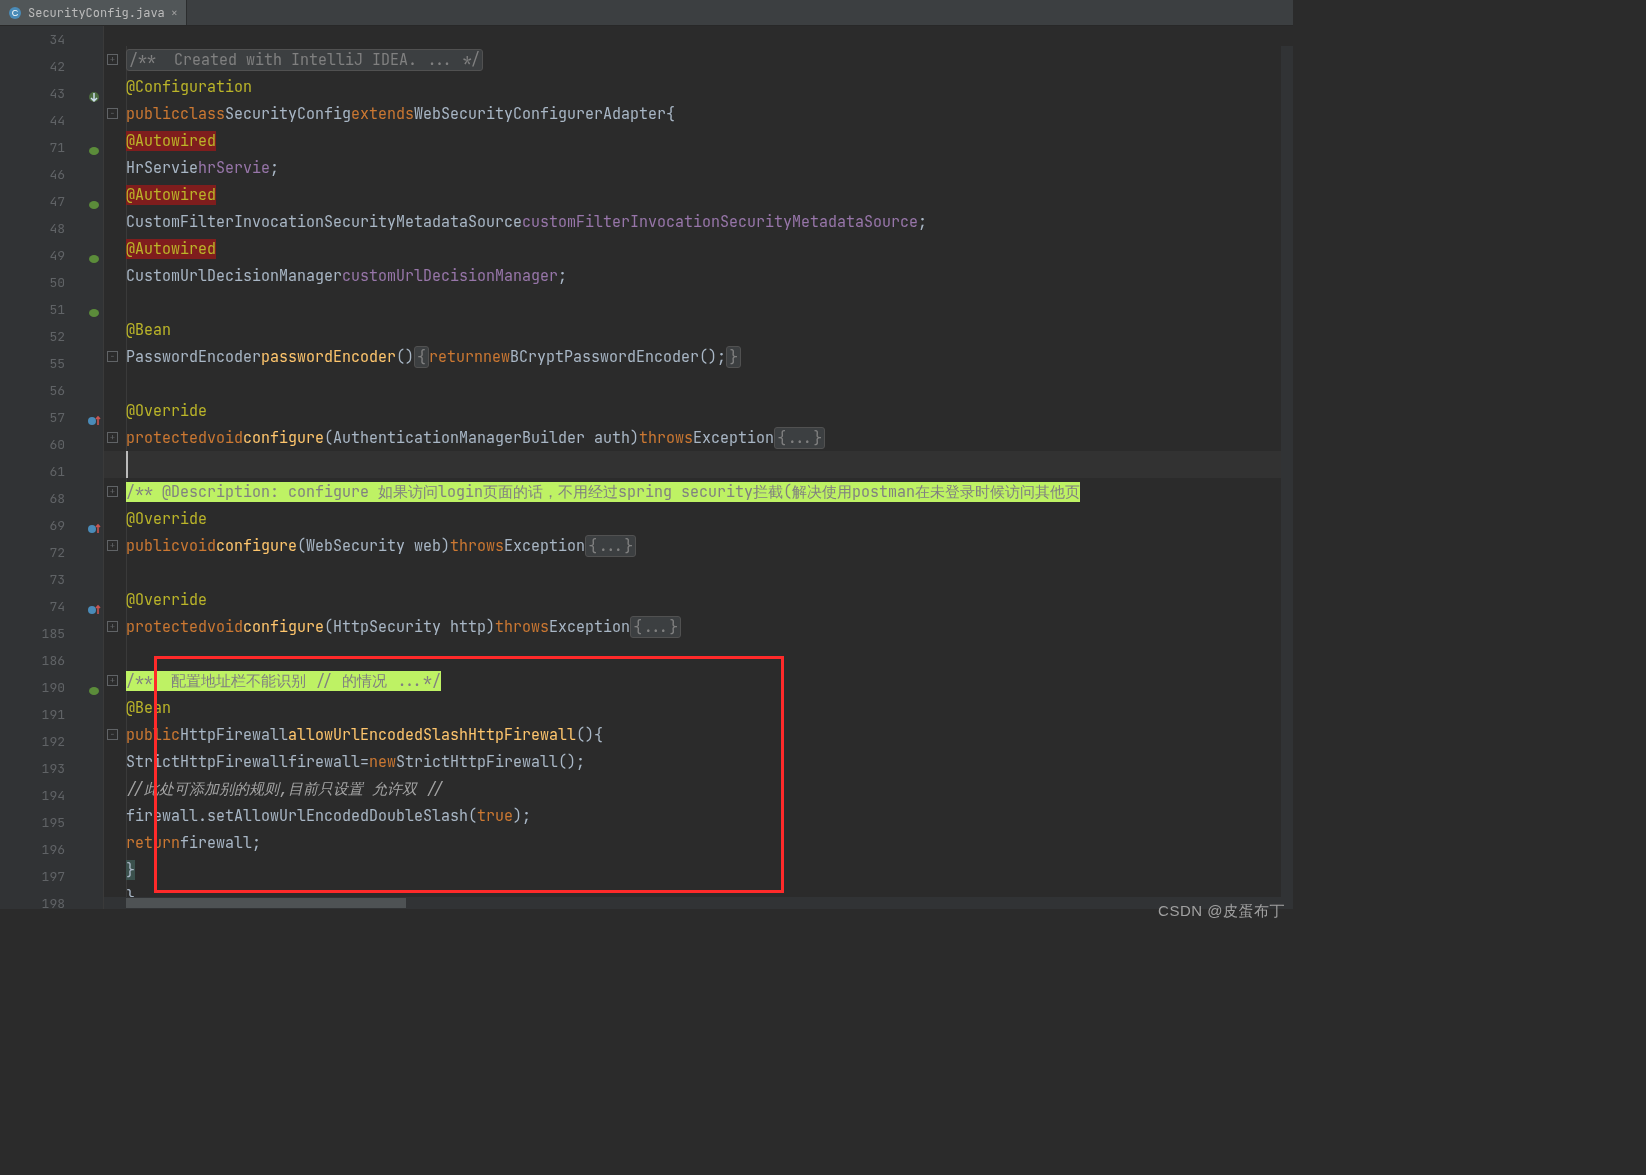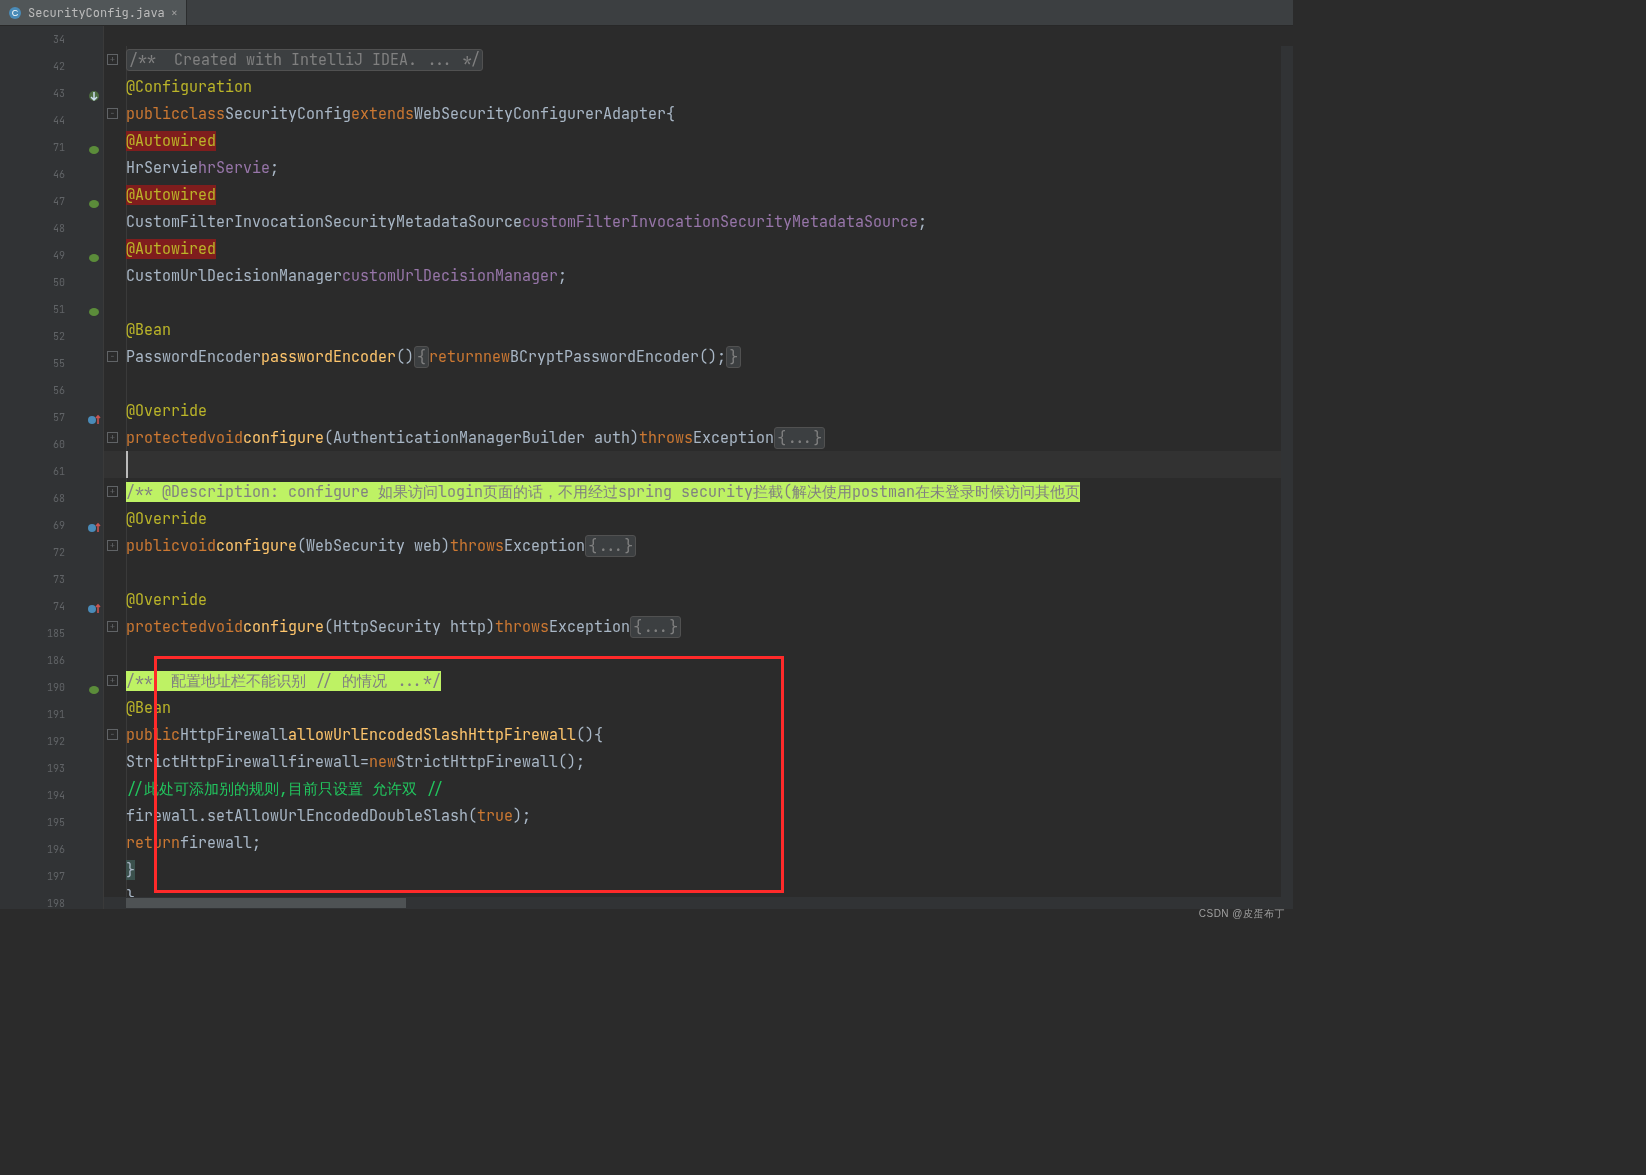--- a/index.html
+++ b/index.html
@@ -41,21 +41,21 @@
     left: 0;
     right: 0;
     bottom: 14px;
     display: flex;
     background: #2b2b2b;
   }
   .gutter {
     width: 104px;
     background: #313335;
     color: #606366;
-    font-size: 10px;
+    font-size: 13px;
     line-height: 27px;
     text-align: left;
     border-right: 1px solid #3a3a3a;
     position: relative;
   }
   .gln { height:27px; display:flex; align-items:center; justify-content:flex-end; padding-right:38px; position:relative;}
   .gln .mark { position:absolute; right:2px; top:6px; width:14px;height:14px;}
   .code {
     flex:1;
     position:relative;
@@ -76,21 +76,21 @@
   .fold-mark { position:absolute; left:3px; width:11px;height:11px; border:1px solid #606366; color:#606366;font-size:9px;line-height:9px;text-align:center;}
   .fold-minus::before{content:"−";}
   .fold-plus::before{content:"+";}
   
   .c-kw { color:#cc7832; }
   .c-type { color:#a9b7c6; }
   .c-fname { color:#ffc66d; }
   .c-anno { color:#bbb529; }
   .c-anno-hl { color:#bbb529; background:#7f1d1d; }
   .c-comment { color:#808080; background:#bef264;}
-  .c-comment-plain { color:#22c55e; }
+  .c-comment-plain { color:#a3a3a3;font-style:italic; }
   .c-fold { color:#808080; background:#3c3f41; border:1px solid #515151; border-radius:3px; padding:0 2px;}
   .c-ident { color:#9876aa; }
   .c-punc { color:#a9b7c6; }
   .c-paren-bg { background:#3b514d; }
   .cursor-line { background:#323232; }
   .caret-col { position:absolute; left:22px; top:0;bottom:0;width:2px; background:#bbbbbb; }
   
   .redbox {
     position:absolute;
     border:3px solid #ff2a2a;
@@ -98,21 +98,21 @@
   }
   
   .hscroll { position:absolute;left:0;right:0;bottom:0;height:12px;background:#313335;}
   .hthumb { position:absolute; left:22px; width:280px; top:1px;bottom:1px; background:#4e5254; border-radius:0;}
   .vscroll { position:absolute; right:0; top:0;bottom:0; width:12px; background:#313335;}
   
   .watermark {
     position:absolute;
     right:8px;
     bottom:2px;
-    font-size:10px;
+    font-size:15px;
     color:#a0a0a0;
     font-family: Arial, sans-serif;
     letter-spacing:0.5px;
   }
 </style>
 </head>
 <body>
 
 <div class="tab-row">
   <div class="tab">

